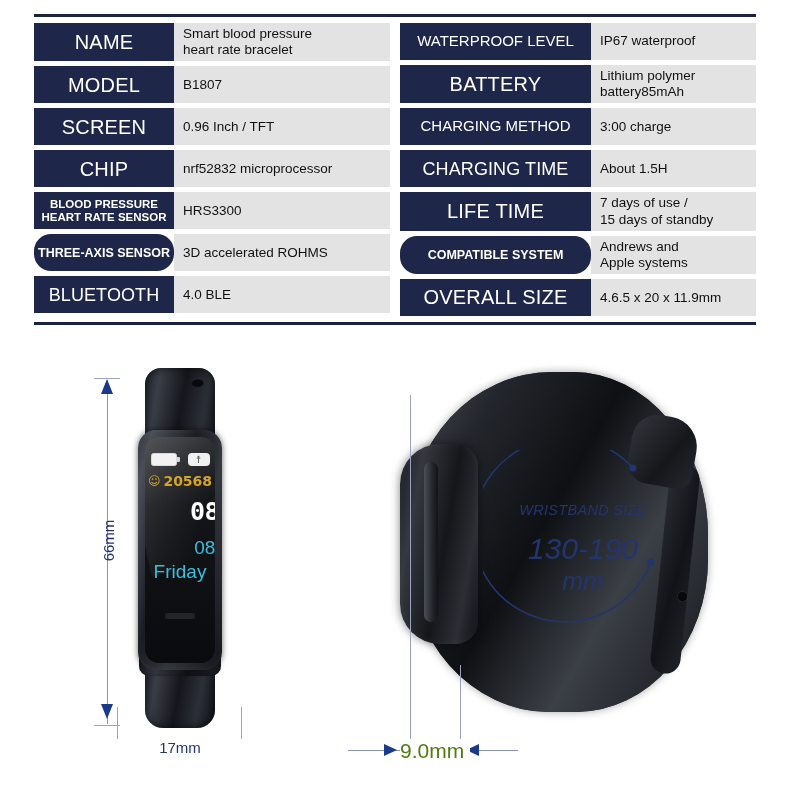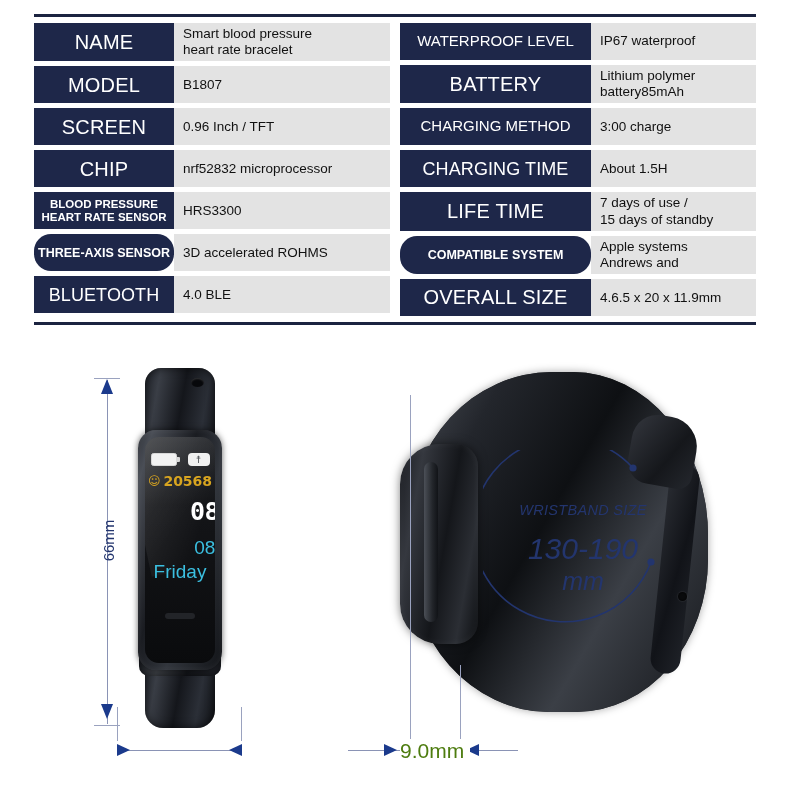--- a/index.html
+++ b/index.html
@@ -462,22 +462,22 @@
         <div class="spec-label lbl-xl">LIFE TIME</div>
         <div class="spec-value">
           <span>7 days of use /</span>
           <span>15 days of standby</span>
         </div>
       </div>
 
       <div class="spec-row">
         <div class="spec-label lbl-sm">COMPATIBLE SYSTEM</div>
         <div class="spec-value">
+          <span>Andrews and</span>
           <span>Apple systems</span>
-          <span>Andrews and</span>
         </div>
       </div>
 
       <div class="spec-row">
         <div class="spec-label lbl-xl">OVERALL SIZE</div>
         <div class="spec-value">
           <span>4.6.5 x 20 x 11.9mm</span>
         </div>
       </div>
 
@@ -526,20 +526,21 @@
       </div>
     </div>
   </div>
 
   <div id="dim-width">
     <div class="ext l"></div>
     <div class="ext r"></div>
     <div class="hline"></div>
     <div class="arrow-right"></div>
     <div class="arrow-left"></div>
+    <div class="label">17mm</div>
   </div>
 
   <div id="wristband">
     <div id="band-ring"></div>
     <div id="band-sheen"></div>
     <div id="band-tail"></div>
     <div id="band-clasp"></div>
     <div id="band-head"></div>
     <div id="band-head-lip"></div>
     <div id="band-stud"></div>

